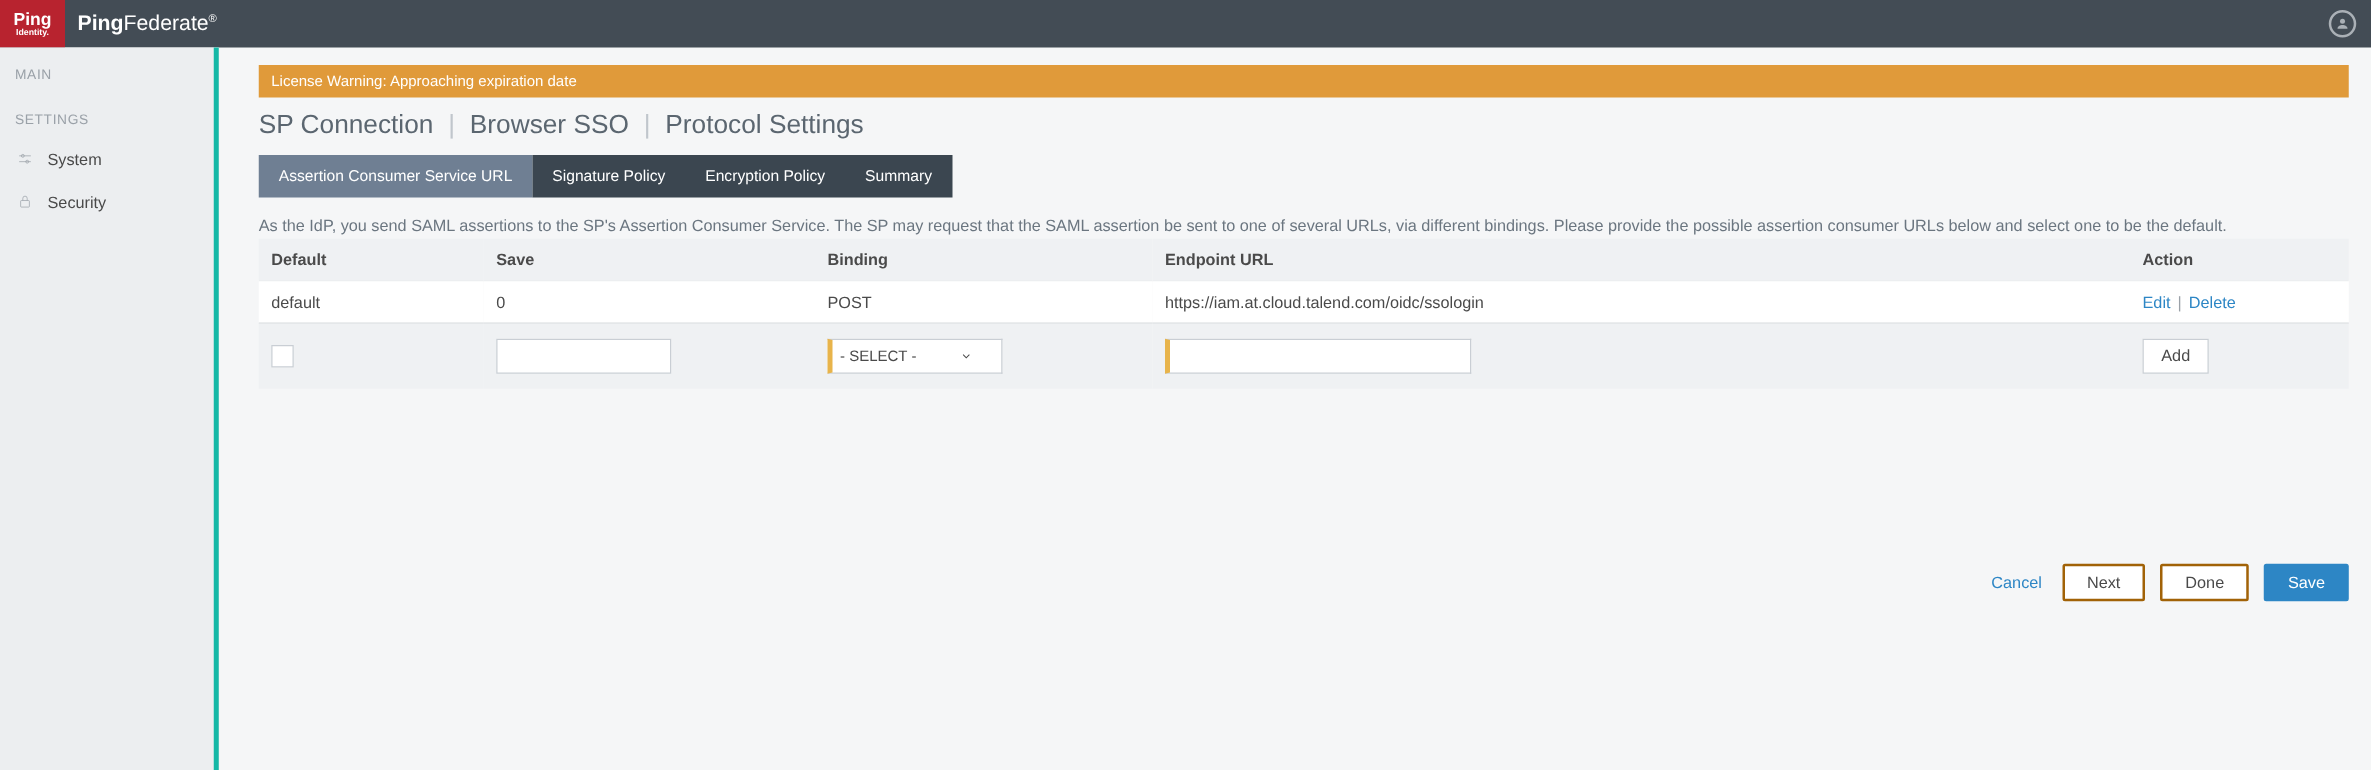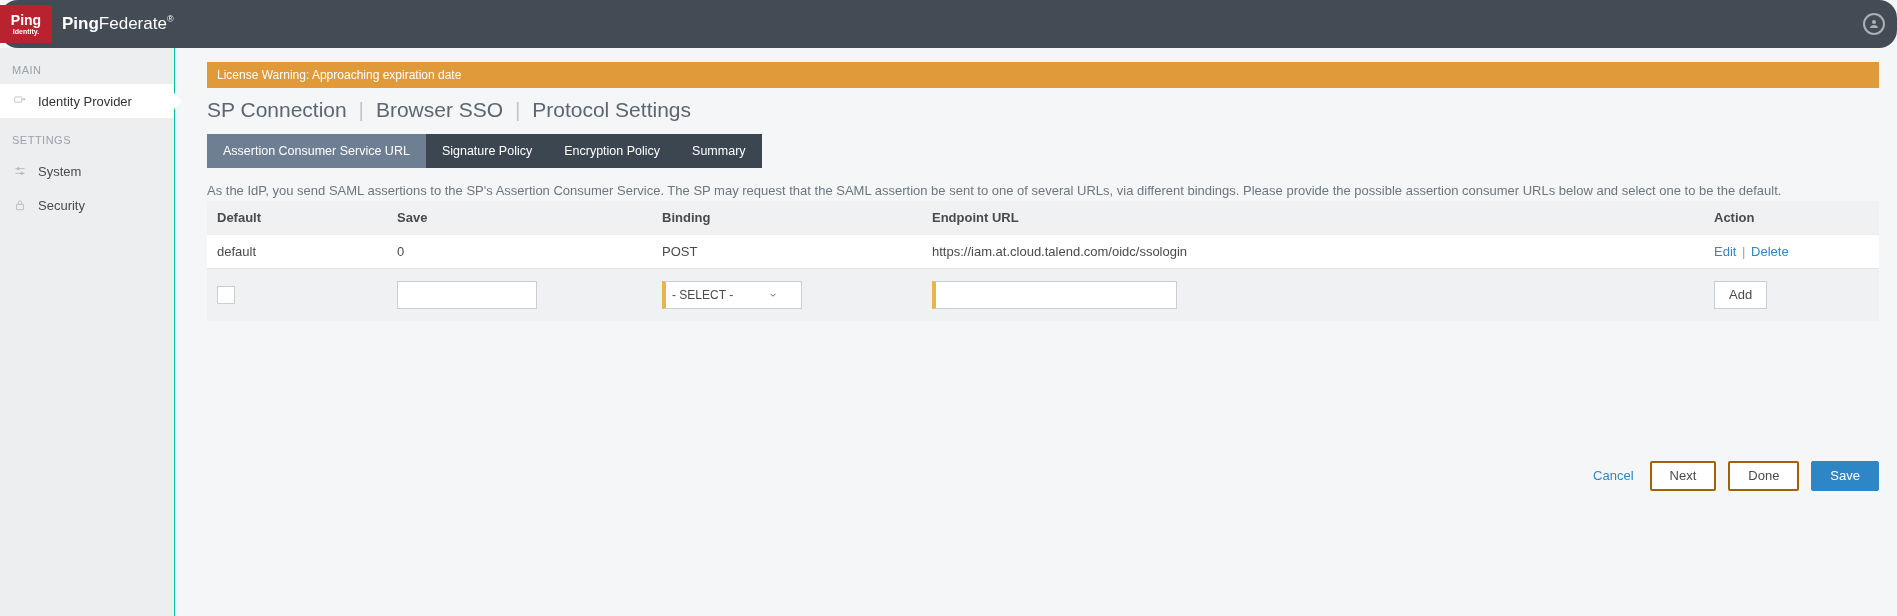--- a/index.html
+++ b/index.html
@@ -1,33 +1,33 @@
 <!DOCTYPE html>
 <html><head>
 <meta charset="utf-8">
 <style>
   * { box-sizing: border-box; margin: 0; padding: 0; }
   html, body { width: 100%; height: 100%; font-family: Arial, Helvetica, sans-serif; font-size: 13px; color: #4a4a4a; background: #f5f6f7; }
   .app { width: 100%; min-height: 616px; display: flex; flex-direction: column; }
 
   
-  .topbar { height: 48px; background: #434c55; display: flex; align-items: center; padding: 0 12px 0 0; border-radius: 18px; }
+  .topbar { height: 38px; background: #434c55; display: flex; align-items: center; padding: 0 12px 0 0; }
   .logo-block { display: flex; align-items: center; }
   .ping-logo { width: 52px; height: 38px; background: #b8232f; display: flex; flex-direction: column; align-items: center; justify-content: center; color: #fff; font-weight: bold; }
   .ping-logo .top { font-size: 14px; line-height: 1; }
   .ping-logo .bot { font-size: 7px; line-height: 1; margin-top: 1px; }
   .product-name { color: #fff; font-size: 17px; margin-left: 10px; font-weight: 400; }
   .product-name b { font-weight: 700; }
   .spacer { flex: 1; }
   .user-circle { width: 22px; height: 22px; border: 2px solid #aab0b6; border-radius: 50%; display:flex; align-items:center; justify-content:center; }
   .user-circle svg { width:12px; height:12px; fill:#aab0b6; }
 
   
   .body { flex: 1; display: flex; min-height: 578px; }
-  .sidebar { width: 175px; background: #eceef0; border-right: 1px solid #14b8a6; position: relative; }
+  .sidebar { width: 175px; background: #eceef0; border-right: 4px solid #14b8a6; position: relative; }
   .sidebar .section-label { font-size: 11px; color: #9aa1a8; padding: 16px 12px 8px 12px; letter-spacing: 0.5px; }
   .sidebar .item { display:flex; align-items:center; padding: 9px 12px; font-size: 13px; color: #4a4a4a; cursor: pointer; }
   .sidebar .item.active { background: #ffffff; color: #333; position: relative; }
   .sidebar .item.active::after { content:""; position:absolute; right:-8px; top:50%; transform:translateY(-50%); width:0; height:0; border-top:8px solid transparent; border-bottom:8px solid transparent; border-left:8px solid #fff; }
   .sidebar .item .icon { width: 16px; height: 16px; margin-right: 10px; display:flex; align-items:center; justify-content:center; }
   .sidebar .item .icon svg { width:14px; height:14px; stroke:#9aa1a8; fill:none; }
 
   
   .main { flex:1; padding: 14px 18px 18px 32px; }
   .warning-bar { background: #e09a3a; color:#fff; font-size:12px; padding:6px 10px; margin-bottom: 6px; }
@@ -89,29 +89,20 @@
           <circle cx="12" cy="8" r="4"></circle>
           <path d="M4 20c0-4 4-6 8-6s8 2 8 6"></path>
         </svg>
     </div>
   </div>
 
   <div class="body">
 
     <div class="sidebar">
       <div class="section-label">MAIN</div>
-      <div class="item active">
-        <span class="icon">
-          <svg viewBox="0 0 24 24">
-              <rect x="3" y="5" width="12" height="9" rx="1"></rect>
-              <path d="M15 9 h6 M19 7 v4"></path>
-            </svg>
-        </span>
-        <span>Identity Provider</span>
-      </div>
 
       <div class="section-label">SETTINGS</div>
       <div class="item">
         <span class="icon">
           <svg viewBox="0 0 24 24">
               <path d="M4 8 h16 M4 16 h16"></path>
               <circle cx="9" cy="8" r="2"></circle>
               <circle cx="15" cy="16" r="2"></circle>
             </svg>
         </span>

